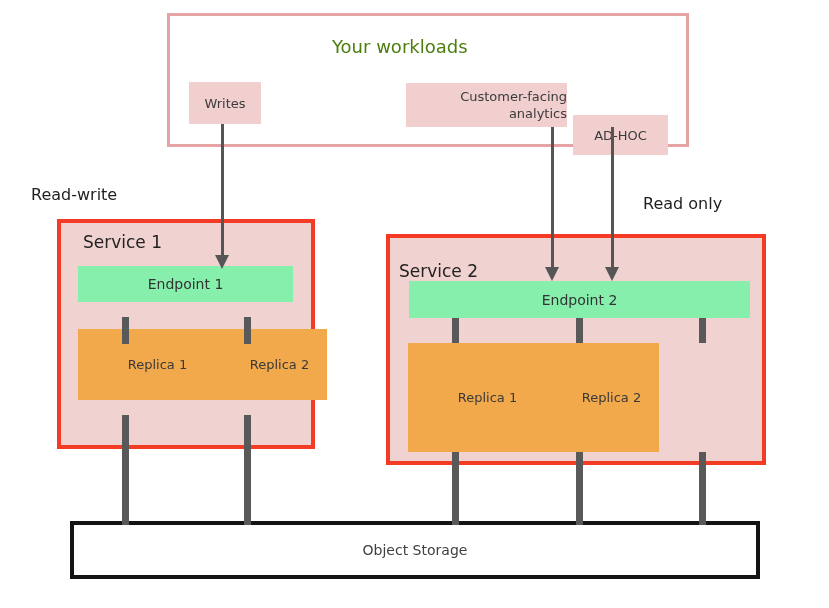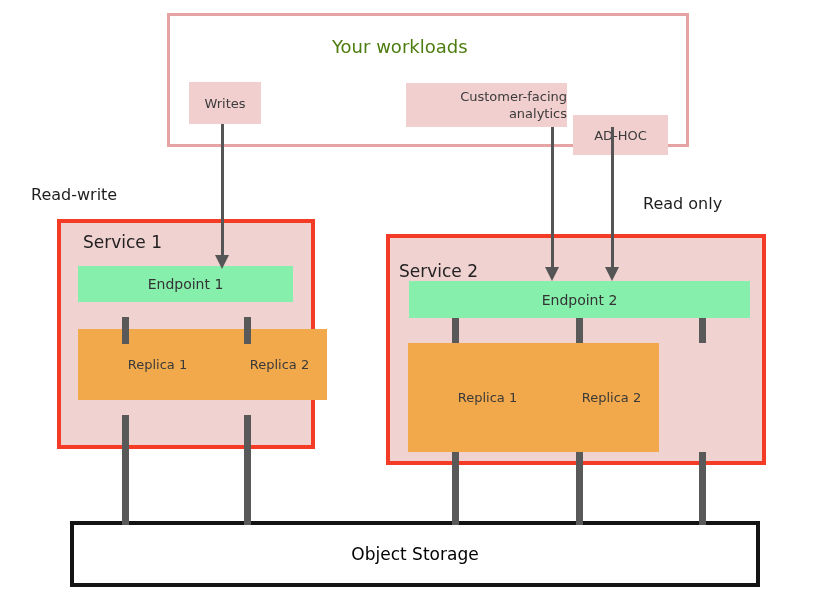--- a/index.html
+++ b/index.html
@@ -55,24 +55,24 @@
     display:flex; align-items:center; justify-content:center; font-size:13px;padding-left:32px;
   }
   .s1-replica-1 { left:17px;  top:106px; width:95px; height:71px; }
   .s1-replica-2 { left:139px; top:106px; width:95px; height:71px; }
   .s2-replica-1 { left:18px;  top:105px; width:95px; height:109px; }
   .s2-replica-2 { left:142px; top:105px; width:95px; height:109px; }
   .s2-replica-3 { left:265px; top:105px; width:95px; height:109px; }
 
   
   .storage {
-    position:absolute; left:70px; top:521px; width:690px; height:66px;
+    position:absolute; left:70px; top:521px; width:690px; height:58px;
     box-sizing:border-box; border:4px solid #141414; background:#ffffff;
     display:flex; align-items:center; justify-content:center;
-    font-size:17px; color:#000000;
+    font-size:14px; color:#404040;
   }
 
   
   .connector { position:absolute; width:7px; background:#595959; }
   .c-s1-e1 { left:122px; top:317px; height:27px; }
   .c-s1-e2 { left:244px; top:317px; height:27px; }
   .c-s1-b1 { left:122px; top:415px; height:110px; }
   .c-s1-b2 { left:244px; top:415px; height:110px; }
   .c-s2-e1 { left:452px; top:318px; height:25px; }
   .c-s2-e2 { left:576px; top:318px; height:25px; }

